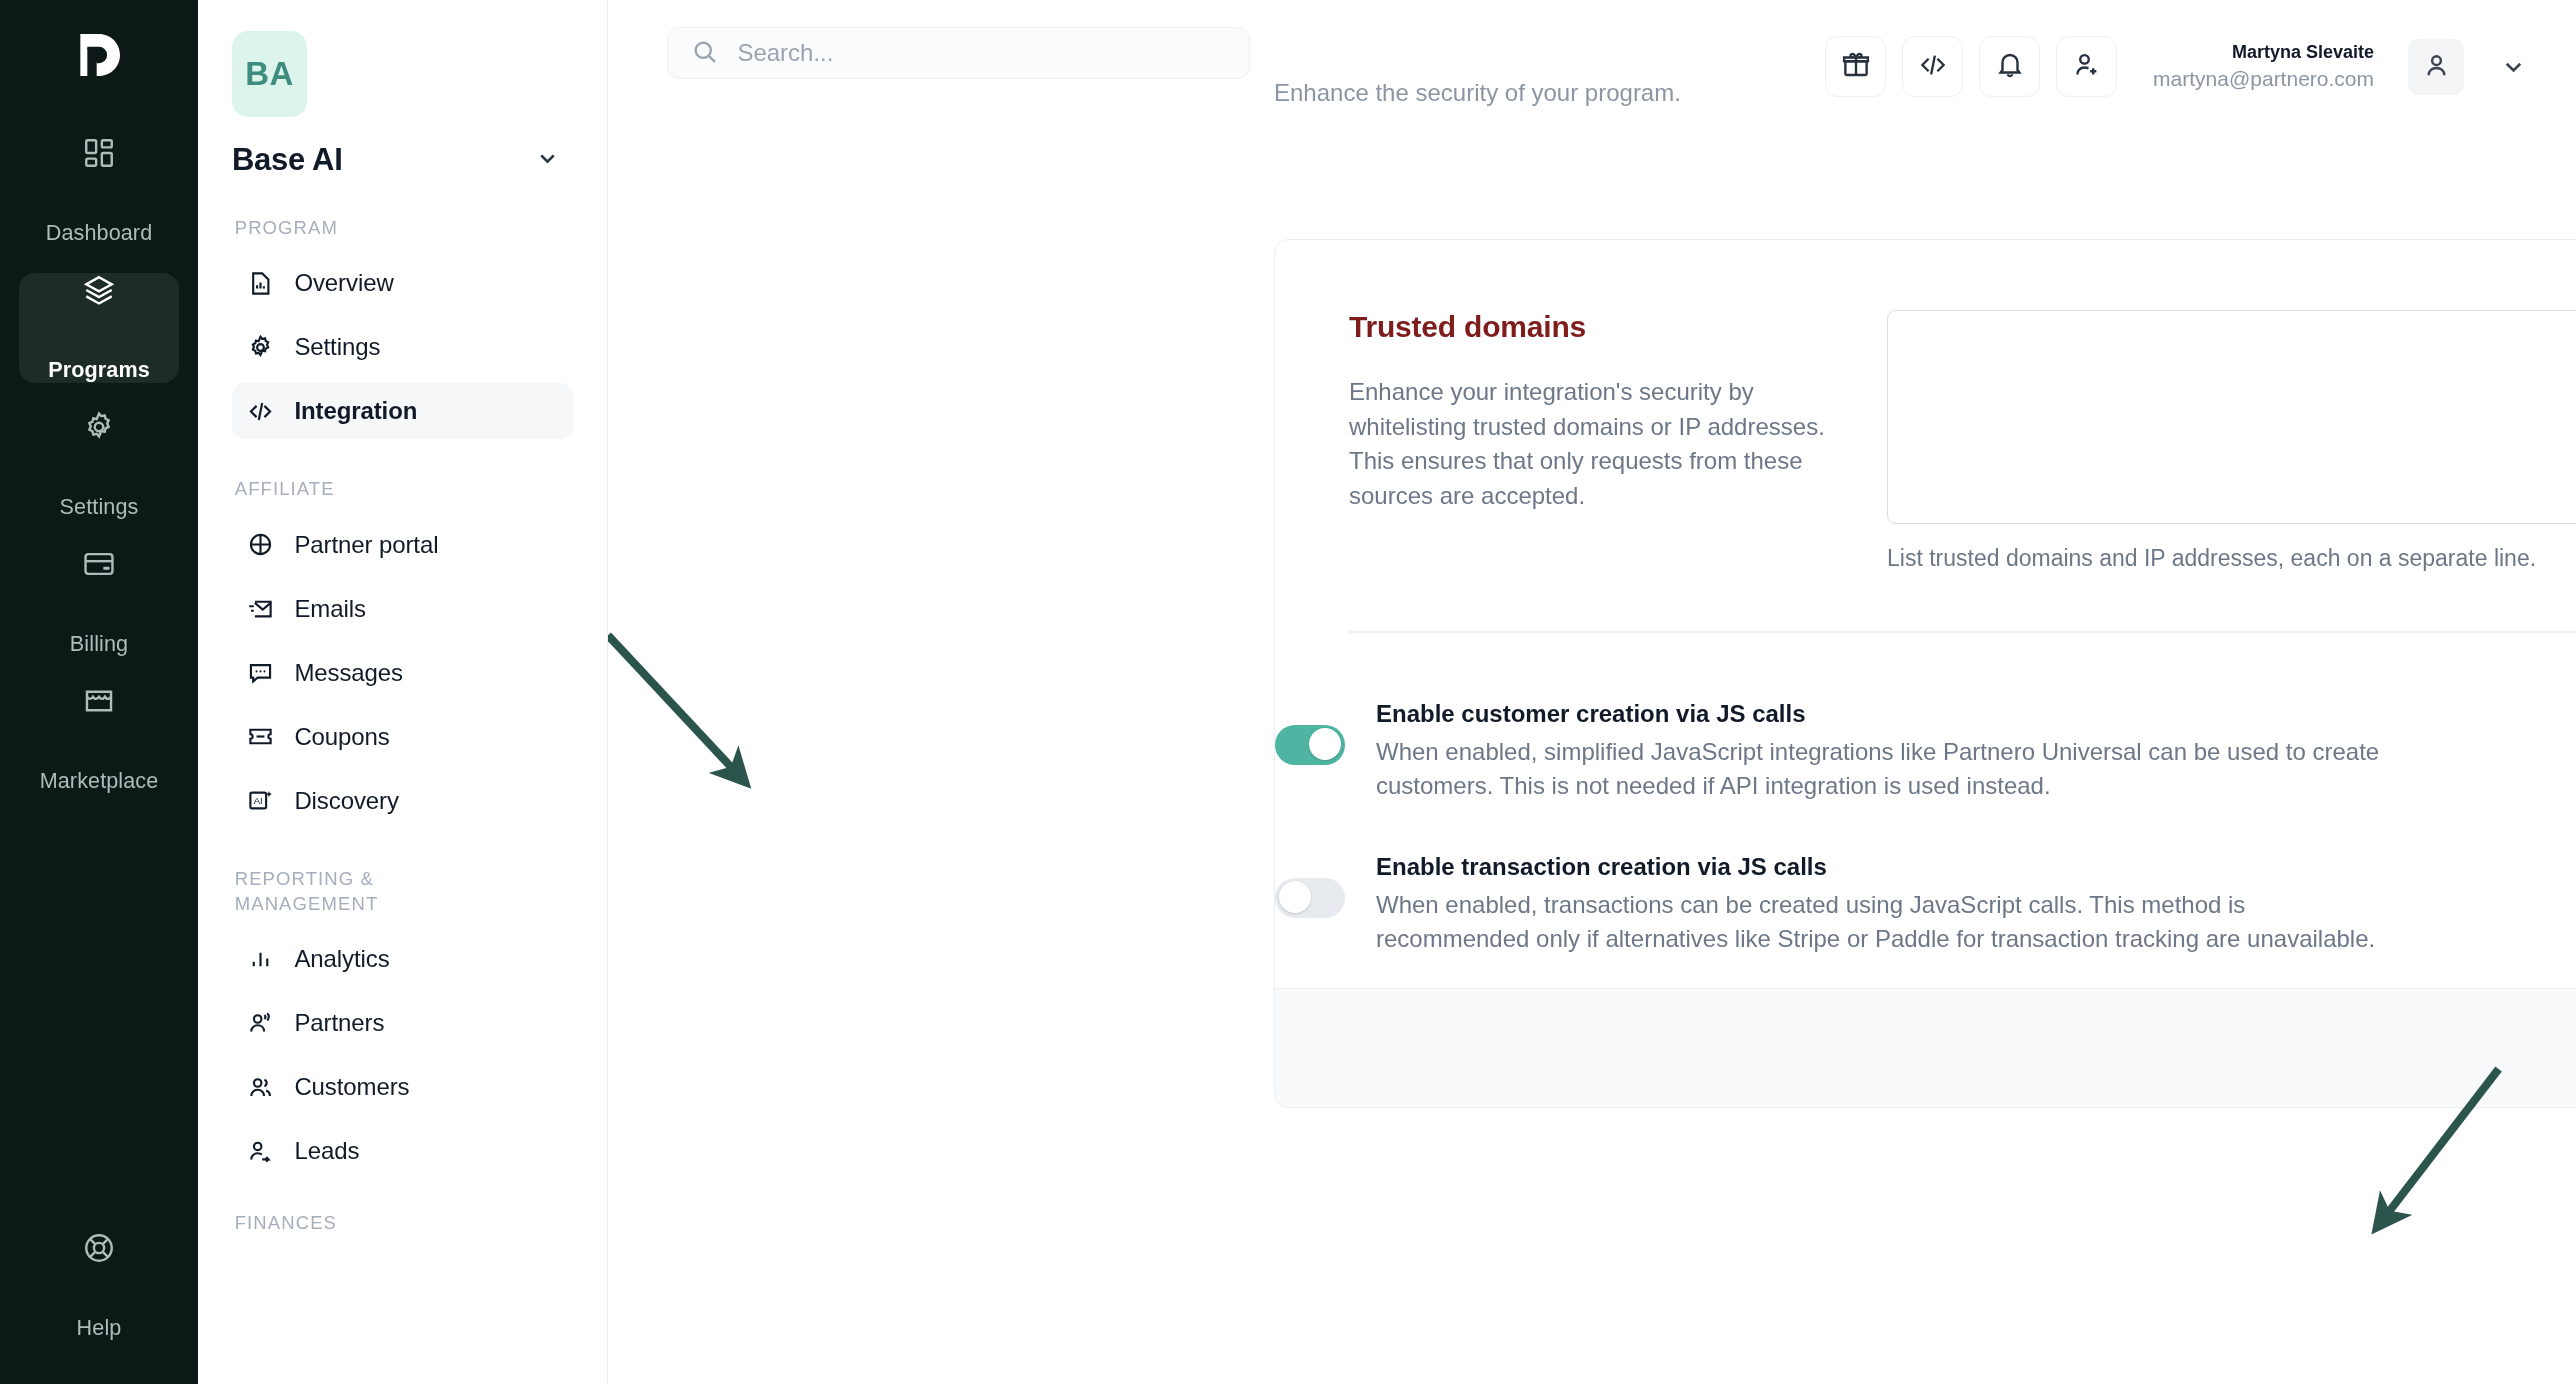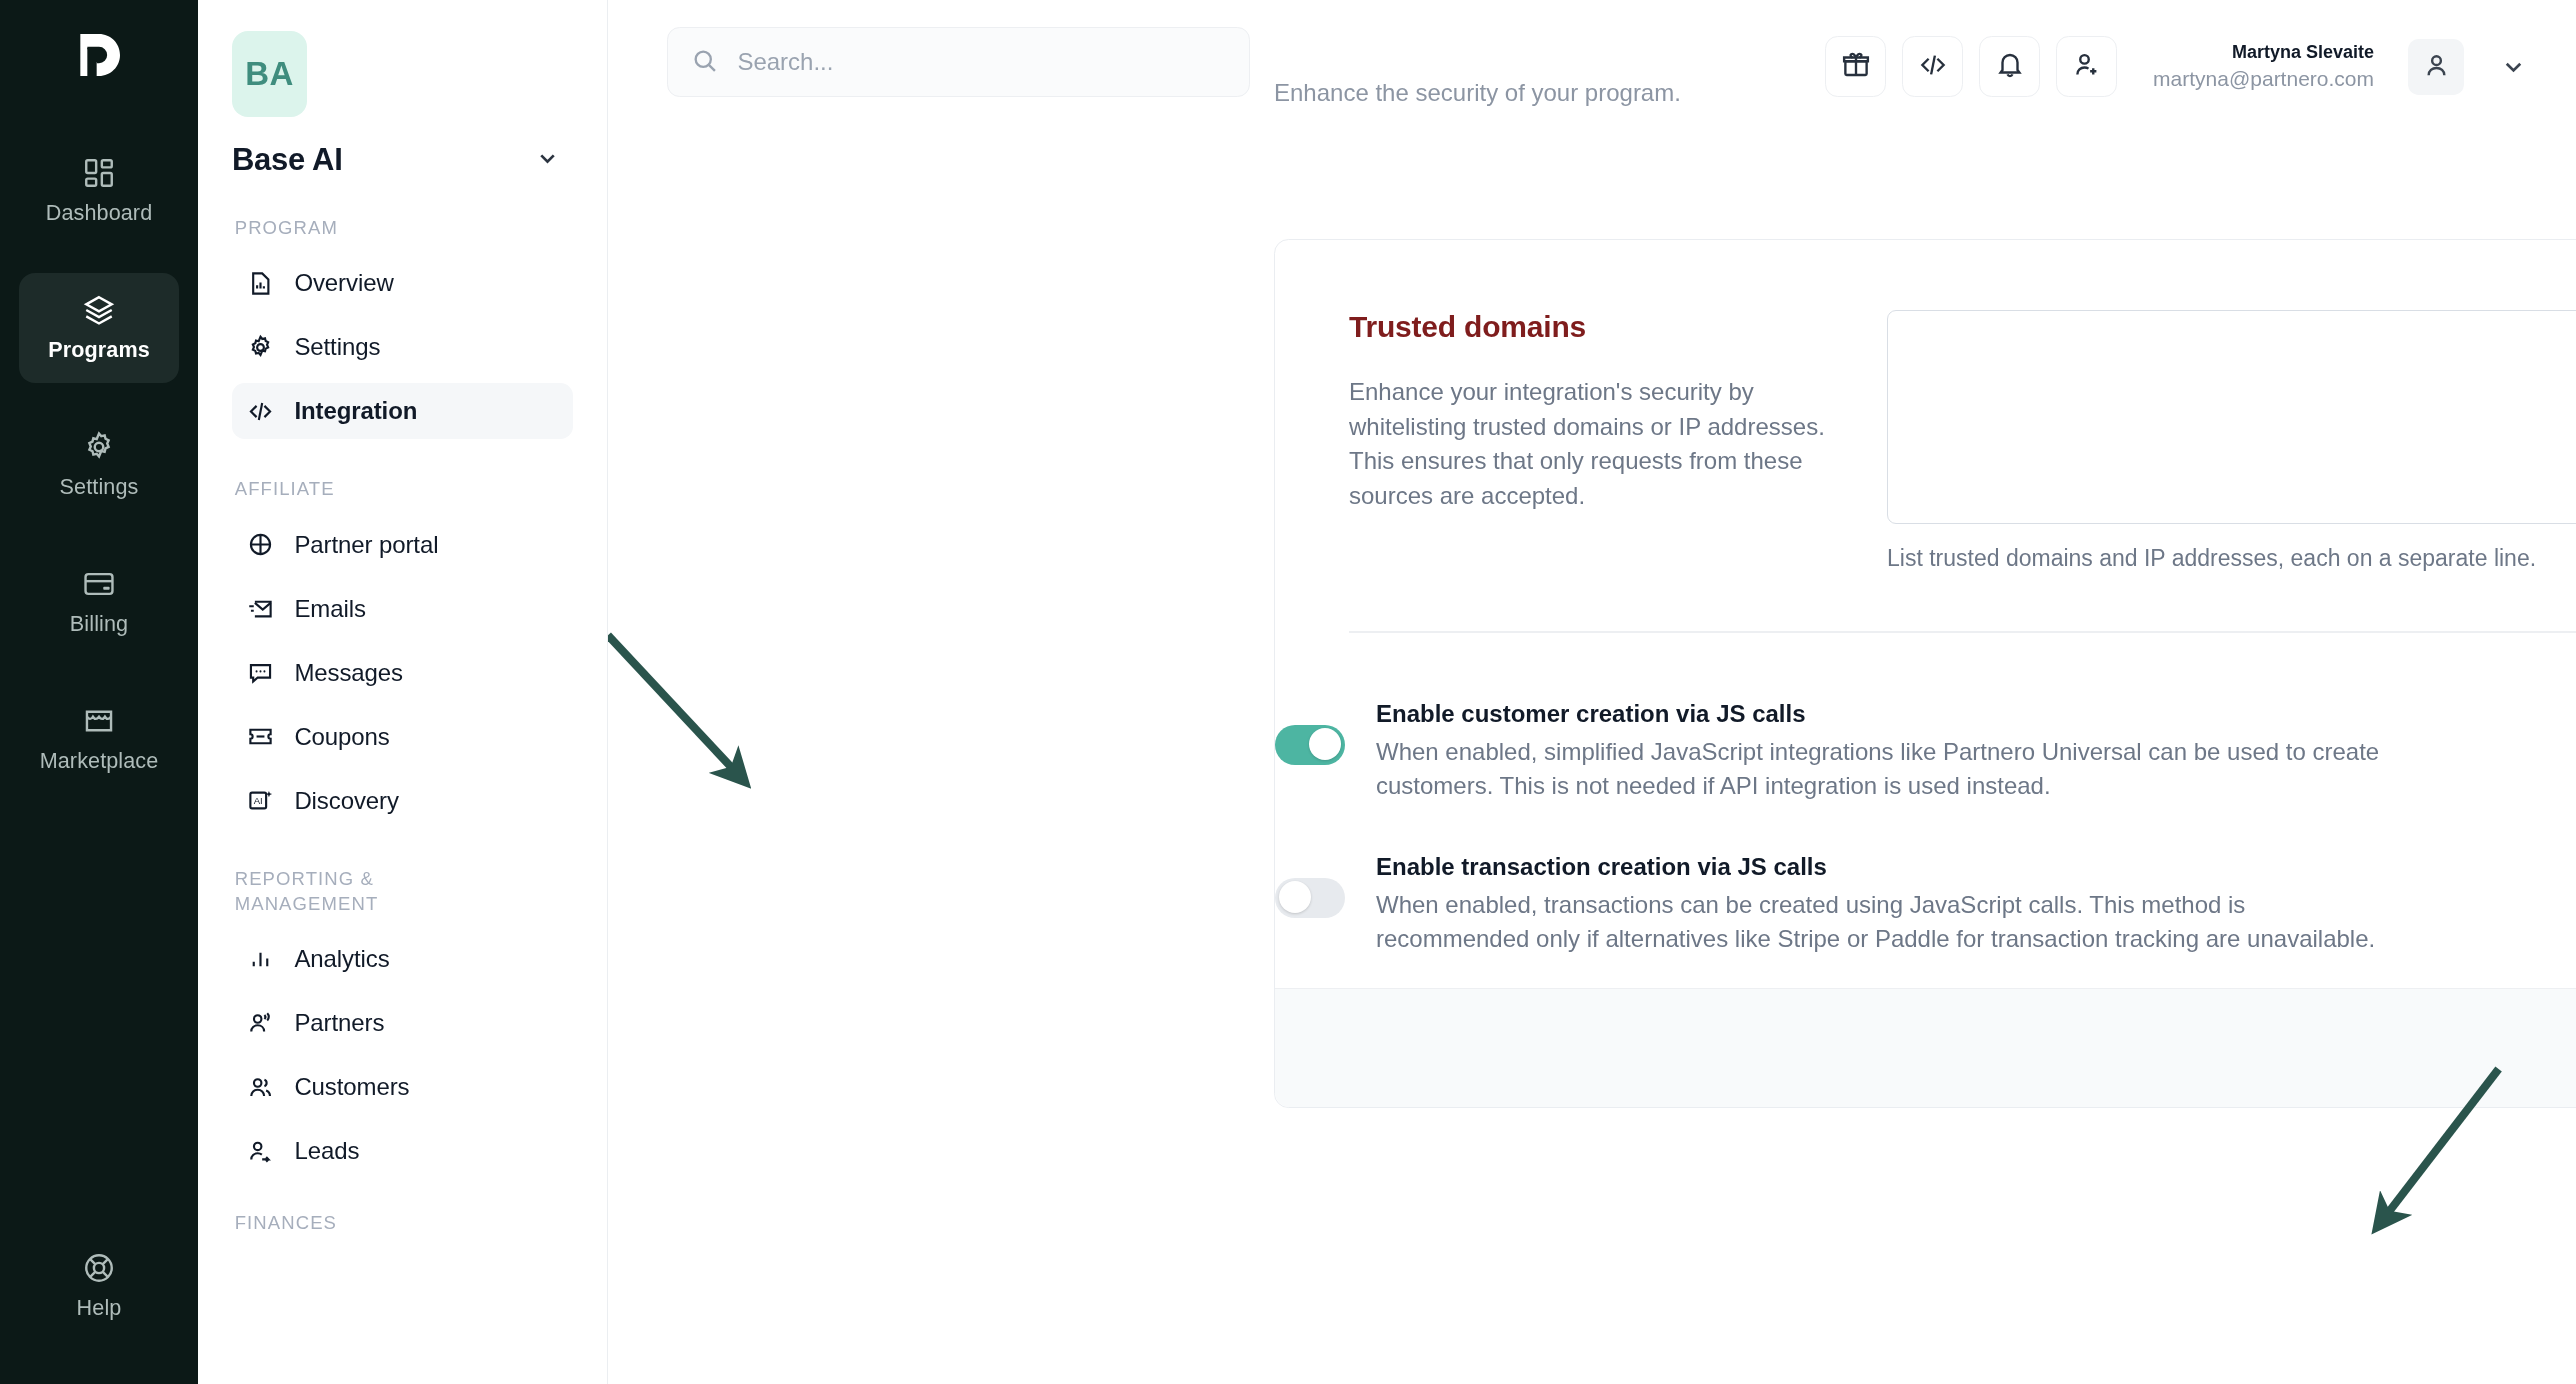--- a/index.html
+++ b/index.html
@@ -13,21 +13,21 @@
   
   .rail {
     width: 198px; height: 1384px; flex: 0 0 198px;
     background: #0C1917; position: relative;
     display: flex; flex-direction: column; align-items: center;
   }
   .rail-logo { margin-top: 23.4px; width: 63px; height: 63px; display:flex; align-items:center; justify-content:center; }
   .rail-items { margin-top: 50px; width: 100%; display: flex; flex-direction: column; align-items: center; }
   .rail-item {
     width: 160px; height: 110px; border-radius: 16px;
-    display: flex; flex-direction: column; align-items: center; justify-content: center;
+    display: flex; flex-direction: column; align-items: center; justify-content: space-between;
     gap: 10px; cursor: pointer; margin-bottom: 27px;
   }
   .rail-item.active { background: #1D2B29; }
   .rail-item .ri-icon { width: 34px; height: 34px; display:flex; align-items:center; justify-content:center; }
   .rail-item .ri-icon svg { width: 34px; height: 34px; stroke: #AFBCBA; stroke-width: 1.7; fill: none; }
   .rail-item.active .ri-icon svg { stroke: #FFFFFF; }
   .rail-item .ri-label { font-size: 21.6px; color: #AFBCBA; letter-spacing: 0.1px; }
   .rail-item.active .ri-label { color: #FFFFFF; font-weight: 600; }
   .rail-help { position: absolute; left: 0; right: 0; bottom: 43px; display: flex; justify-content: center; }
 
@@ -62,21 +62,21 @@
   .nav-item .ni-icon { width: 29px; height: 29px; flex:0 0 29px; display:flex; align-items:center; justify-content:center; }
   .nav-item .ni-icon svg { width: 27px; height: 27px; stroke: #111A28; stroke-width: 1.9; fill: none; }
   .nav-item .ni-label { font-size: 24px; color: #111A28; letter-spacing: -0.1px; }
   .nav-item.active .ni-label { font-weight: 700; }
 
   
   .main { flex: 1 1 auto; height: 1384px; position: relative; background: #FFFFFF; overflow: hidden; }
 
   .topbar { height: 135px; display: flex; align-items: flex-start; padding: 27px 49px 0 59px; }
   .search-box {
-    width: 583px; height: 70px; border: 1.8px solid #EDEFF2; border-radius: 12.6px;
+    width: 583px; height: 52px; border: 1.8px solid #EDEFF2; border-radius: 12.6px;
     background: #FAFBFC; display: flex; align-items: center; gap: 18px; padding: 0 23.4px;
     cursor: text;
   }
   .search-box svg { width: 28px; height: 28px; stroke: #9AA3B0; stroke-width: 2; fill: none; flex:0 0 28px; }
   .search-ph { font-size: 24px; color: #9AA3B0; }
   .top-right { margin-left: auto; display: flex; align-items: center; gap: 16px; padding-top: 9px; }
   .icon-btn {
     width: 61px; height: 61px; border: 1.8px solid #EDEFF2; border-radius: 12.6px;
     background: #FFFFFF; display: flex; align-items: center; justify-content: center; cursor: pointer;
   }

